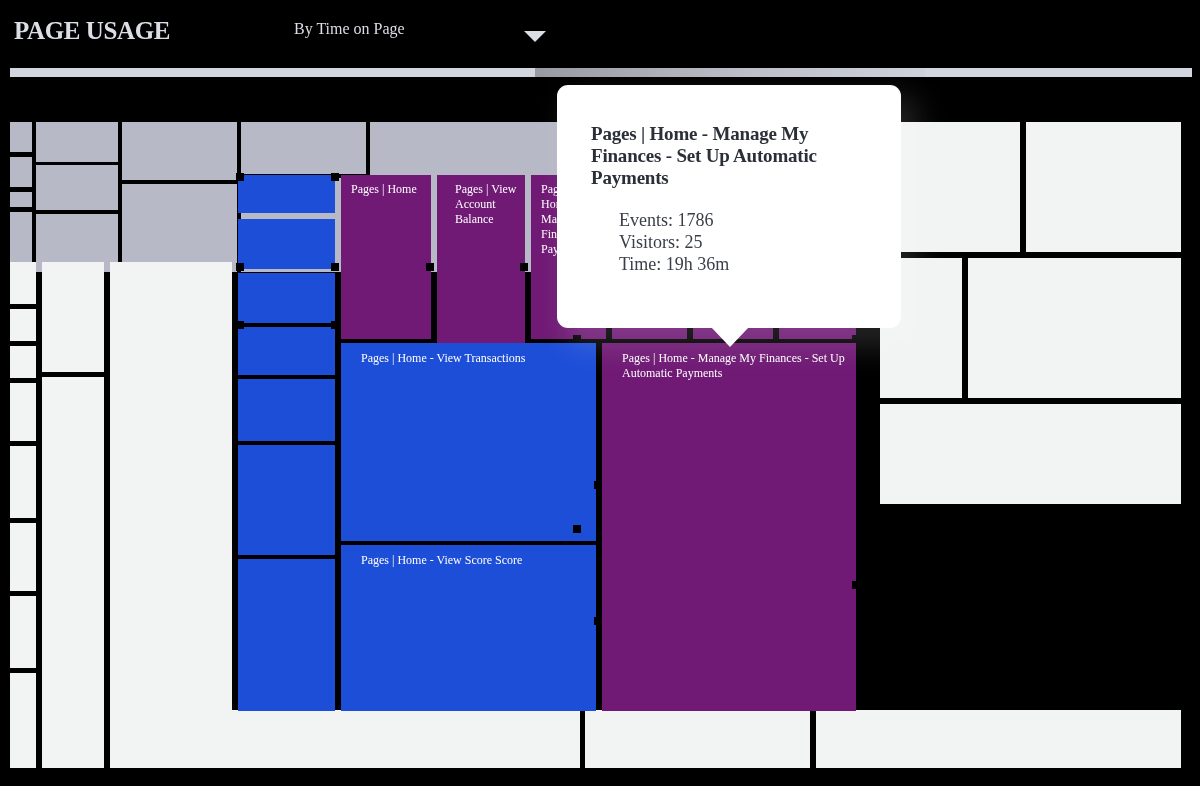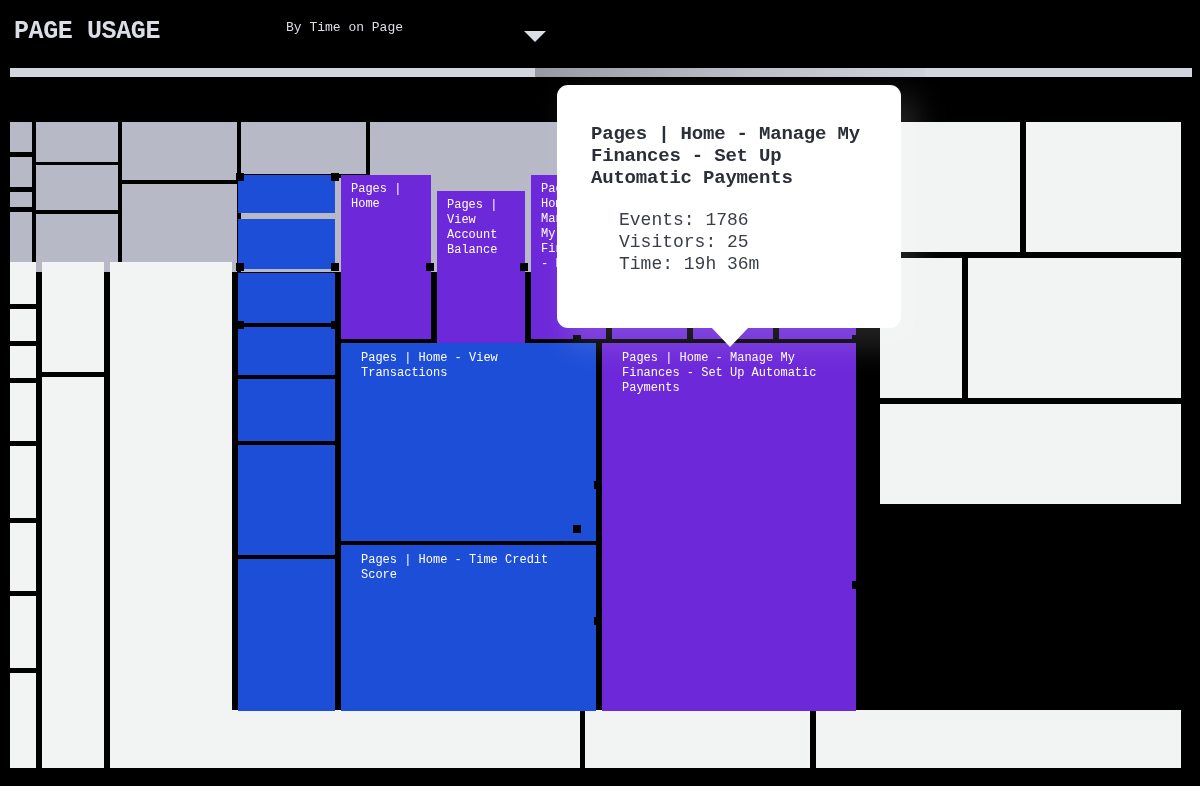--- a/index.html
+++ b/index.html
@@ -6,21 +6,21 @@
     margin: 0;
     padding: 0;
     background: #000000;
   }
   #app {
     position: relative;
     width: 1200px;
     height: 786px;
     background: #000000;
     overflow: hidden;
-    font-family: Liberation Mono, monospace;
+    font-family: Liberation Serif, serif;
   }
 
   
   .header {
     position: absolute;
     left: 0; top: 0;
     width: 1200px; height: 68px;
     background: #000000;
   }
   .header-title {
@@ -32,23 +32,23 @@
     letter-spacing: -0.4px;
   }
   .metric-select {
     position: absolute;
     left: 286px; top: 20px;
     width: 270px; height: 30px;
     cursor: pointer;
   }
   .metric-select-label {
     position: absolute;
-    left: 0; top: 0;
+    left: 8px; top: 0;
     color: #dcdee6;
-    font-size: 13px;
+    font-size: 16px;
     white-space: nowrap;
   }
   .chevron {
     position: absolute;
     right: 10px; top: 11px;
     width: 0; height: 0;
     border-left: 11px solid transparent;
     border-right: 11px solid transparent;
     border-top: 11px solid #dcdee6;
   }
@@ -85,21 +85,21 @@
     line-height: 15px;
     padding: 8px 10px 0 20px;
     word-wrap: break-word;
   }
   .tile.narrow .tile-label {
     padding: 7px 6px 0 10px;
   }
   .tile.grey   { background: #b8b9c6; }
   .tile.pale   { background: #f2f3f3; }
   .tile.blue-d { background: #1d4ed8; }
-  .tile.blue-l { background: #6d28d9; }
+  .tile.blue-l { background: #701a75; }
 
   
   .handle {
     position: absolute;
     width: 8px; height: 8px;
     background: #000000;
     z-index: 40;
   }
 
   
@@ -199,34 +199,34 @@
       <div class="tile blue-d narrow" style="left: 238px; top: 98px; width: 97px; height: 38px;"></div>
       <div class="tile blue-d narrow" style="left: 238px; top: 142px; width: 97px; height: 50px;"></div>
       <div class="tile blue-d narrow" style="left: 238px; top: 196px; width: 97px; height: 50px;"></div>
       <div class="tile blue-d narrow" style="left: 238px; top: 250px; width: 97px; height: 48px;"></div>
       <div class="tile blue-d narrow" style="left: 238px; top: 302px; width: 97px; height: 62px;"></div>
       <div class="tile blue-d narrow" style="left: 238px; top: 368px; width: 97px; height: 110px;"></div>
       <div class="tile blue-d narrow" style="left: 238px; top: 482px; width: 97px; height: 152px;"></div>
       <div class="tile blue-l narrow" style="left: 341px; top: 98px; width: 90px; height: 164px;">
         <span class="tile-label">Pages | Home</span>
       </div>
-      <div class="tile blue-l narrow" style="left: 437px; top: 114px; width: 88px; height: 208px;">
+      <div class="tile blue-l narrow" style="left: 437px; top: 98px; width: 88px; height: 208px; padding-left: 8px;">
         <span class="tile-label">Pages | View Account Balance</span>
       </div>
       <div class="tile blue-l narrow" style="left: 531px; top: 98px; width: 75px; height: 164px;">
         <span class="tile-label">Pages | Home - Manage My Finances - Pay</span>
       </div>
       <div class="tile blue-l narrow" style="left: 612px; top: 98px; width: 75px; height: 164px;"></div>
       <div class="tile blue-l narrow" style="left: 693px; top: 98px; width: 80px; height: 164px;"></div>
       <div class="tile blue-l narrow" style="left: 779px; top: 98px; width: 77px; height: 164px;"></div>
       <div class="tile blue-d" style="left: 341px; top: 266px; width: 255px; height: 198px;">
         <span class="tile-label">Pages | Home - View Transactions</span>
       </div>
       <div class="tile blue-d" style="left: 341px; top: 468px; width: 255px; height: 166px;">
-        <span class="tile-label">Pages | Home - Time Credit Score</span>
+        <span class="tile-label">Pages | Home - View Score Score</span>
       </div>
       <div class="tile blue-l" style="left: 602px; top: 266px; width: 254px; height: 368px;">
         <span class="tile-label">Pages | Home - Manage My Finances - Set Up Automatic Payments</span>
       </div>
       <div class="handle" style="left: 236px; top: 96px;"></div>
       <div class="handle" style="left: 331px; top: 96px;"></div>
       <div class="handle" style="left: 236px; top: 186px;"></div>
       <div class="handle" style="left: 331px; top: 186px;"></div>
       <div class="handle" style="left: 236px; top: 244px;"></div>
       <div class="handle" style="left: 331px; top: 244px;"></div>

